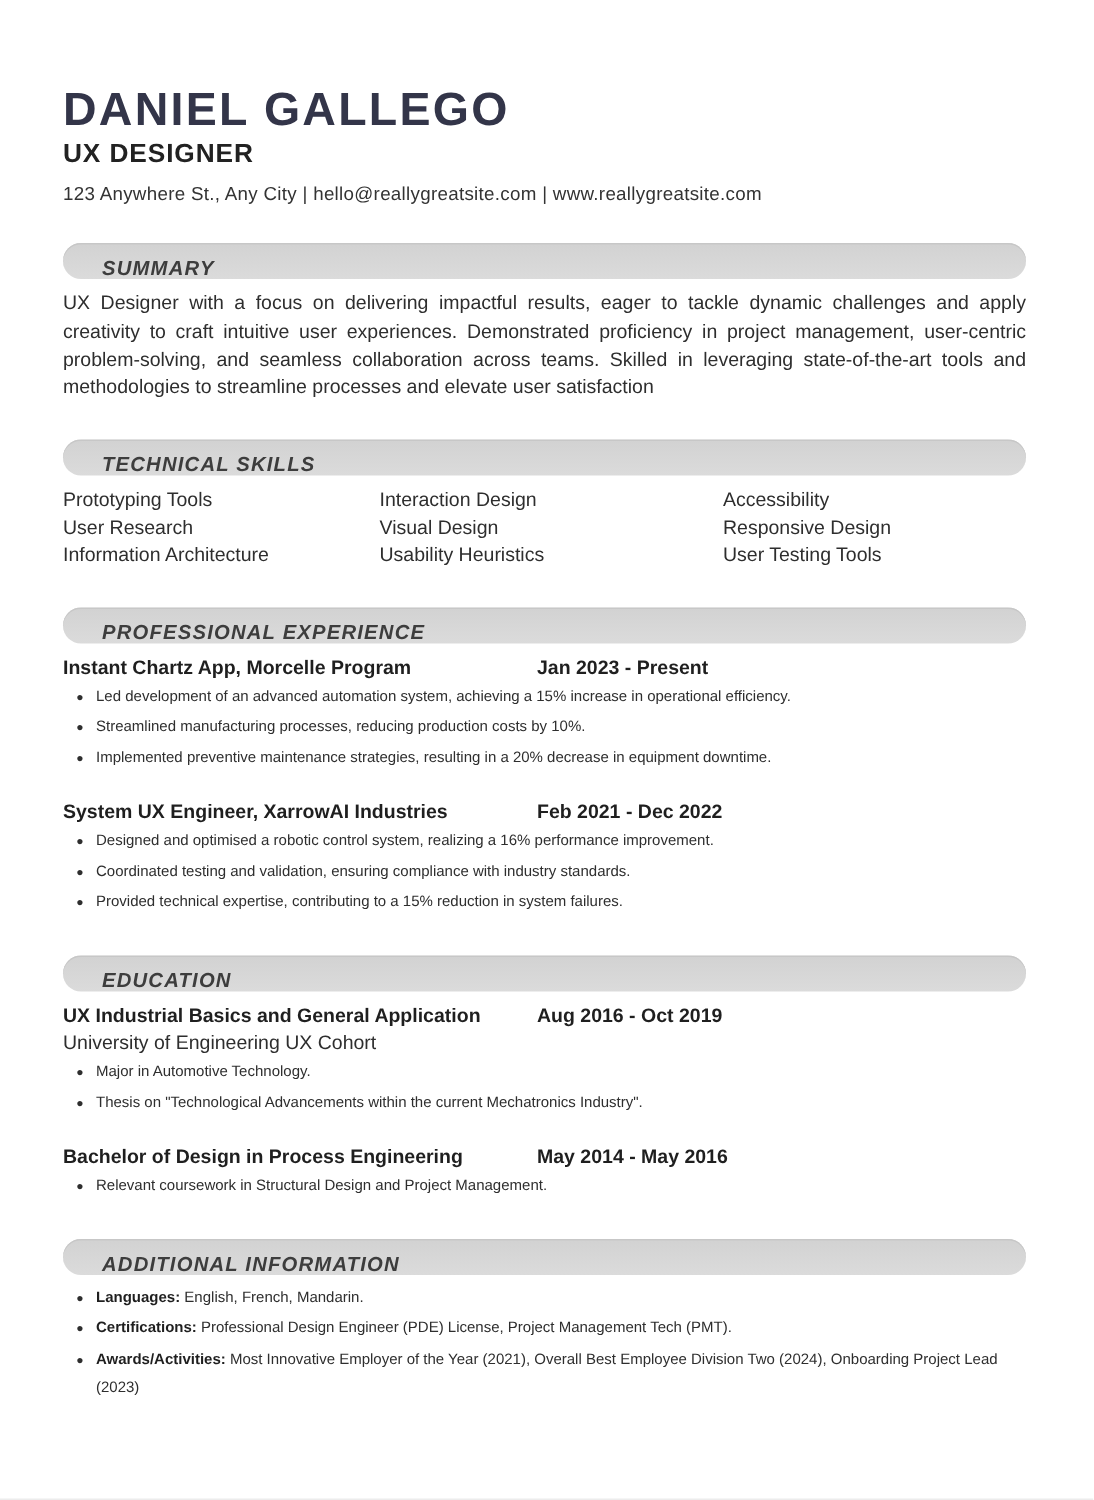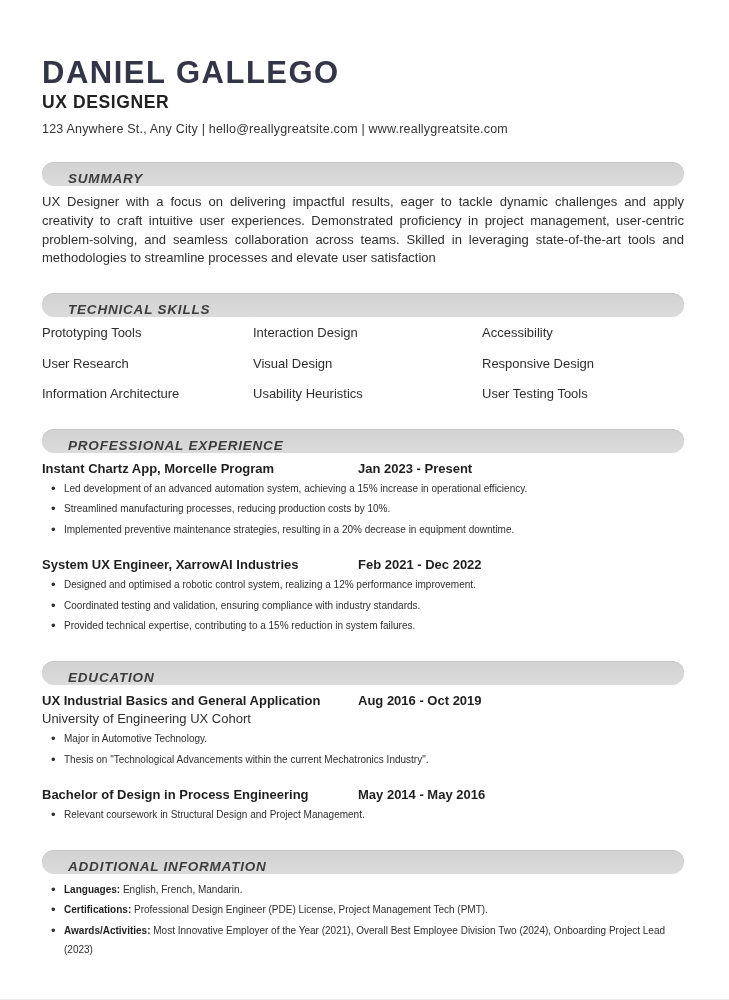--- a/index.html
+++ b/index.html
@@ -69,21 +69,21 @@
     margin-top: 7px;
     font-size: 13px;
     line-height: 18.8px;
     text-align: justify;
     color: #2e2e2e;
   }
   .skills-grid {
     margin-top: 7px;
     display: grid;
     grid-template-columns: 211px 229px auto;
-    row-gap: 12px;
+    row-gap: 0;
   }
   .skills-grid div {
     font-size: 13px;
     line-height: 18.5px;
     color: #2e2e2e;
   }
   .entry { margin-top: 7px; position: relative; }
   .entry + .entry { margin-top: 16px; }
   .entry-header {
     position: relative;
@@ -170,21 +170,21 @@
         <li>Implemented preventive maintenance strategies, resulting in a 20% decrease in equipment downtime.</li>
       </ul>
     </div>
 
     <div class="entry">
       <div class="entry-header">
         <span>System UX Engineer, XarrowAI Industries</span>
         <span class="dates">Feb 2021 - Dec 2022</span>
       </div>
       <ul class="bullets">
-        <li>Designed and optimised a robotic control system, realizing a 12% performance improvement.</li>
+        <li>Designed and optimised a robotic control system, realizing a 16% performance improvement.</li>
         <li>Coordinated testing and validation, ensuring compliance with industry standards.</li>
         <li>Provided technical expertise, contributing to a 15% reduction in system failures.</li>
       </ul>
     </div>
 
     <div class="pill">
       <span>EDUCATION</span>
     </div>
 
     <div class="entry">

